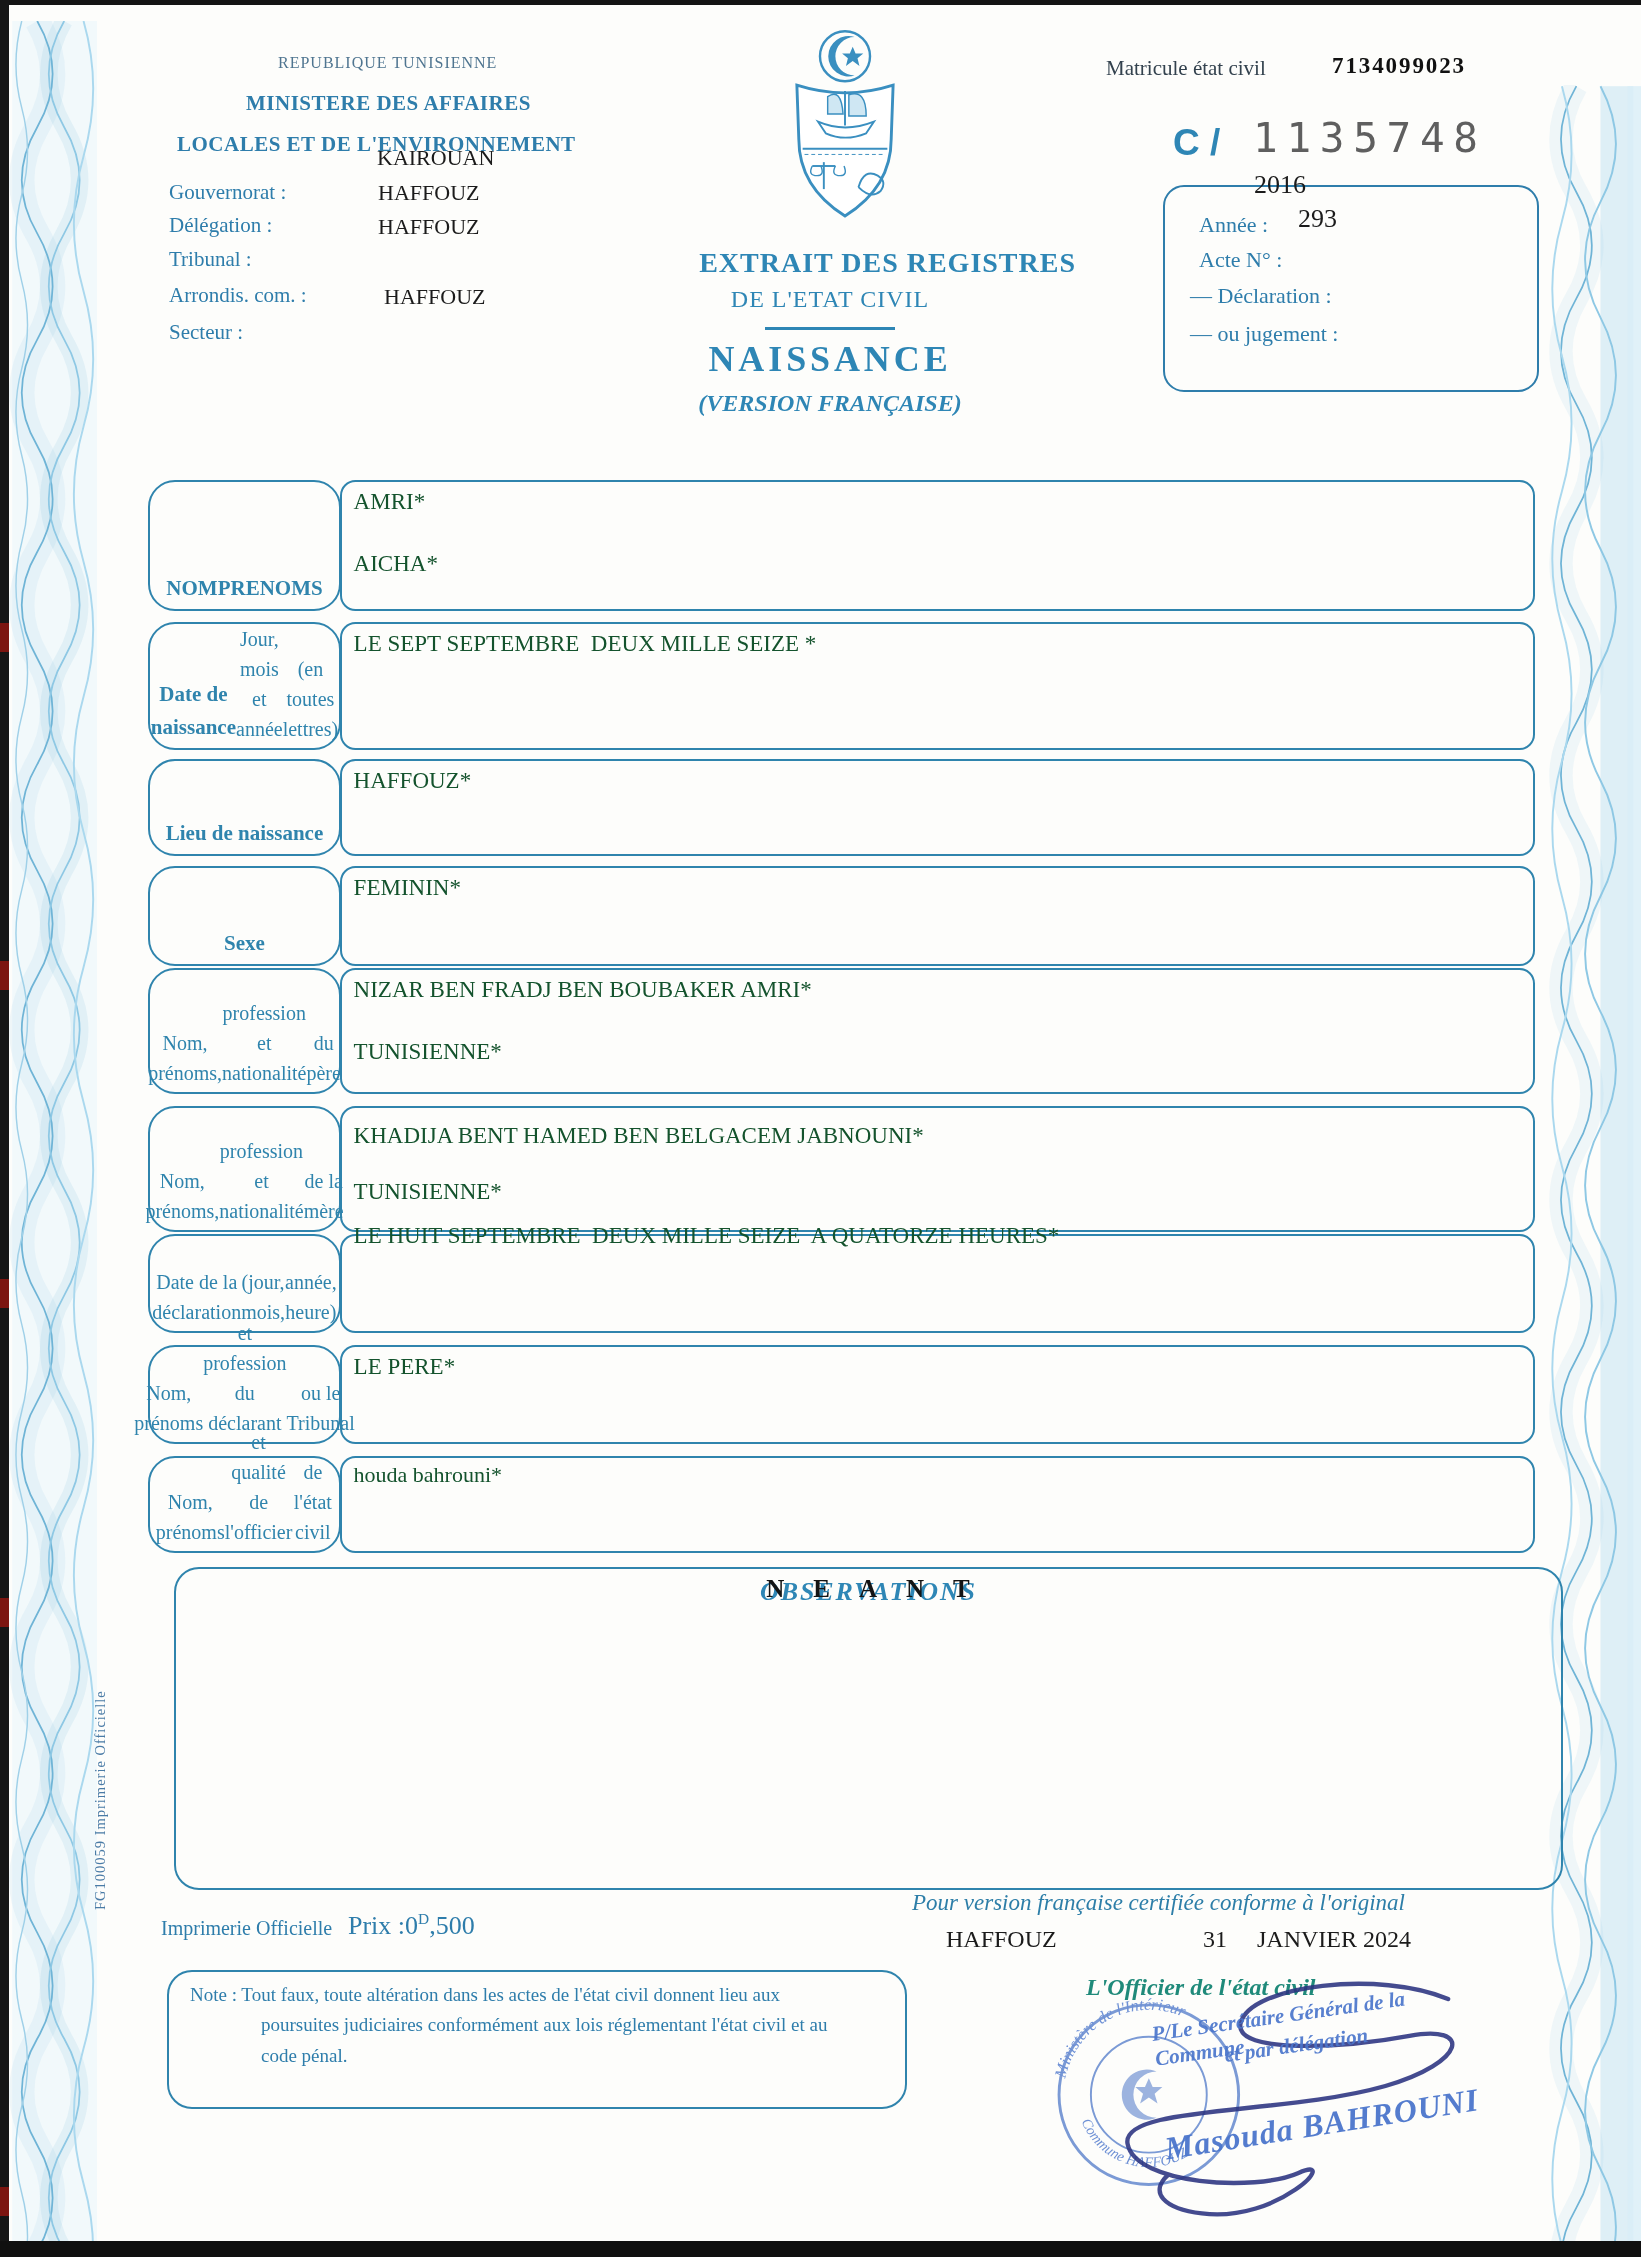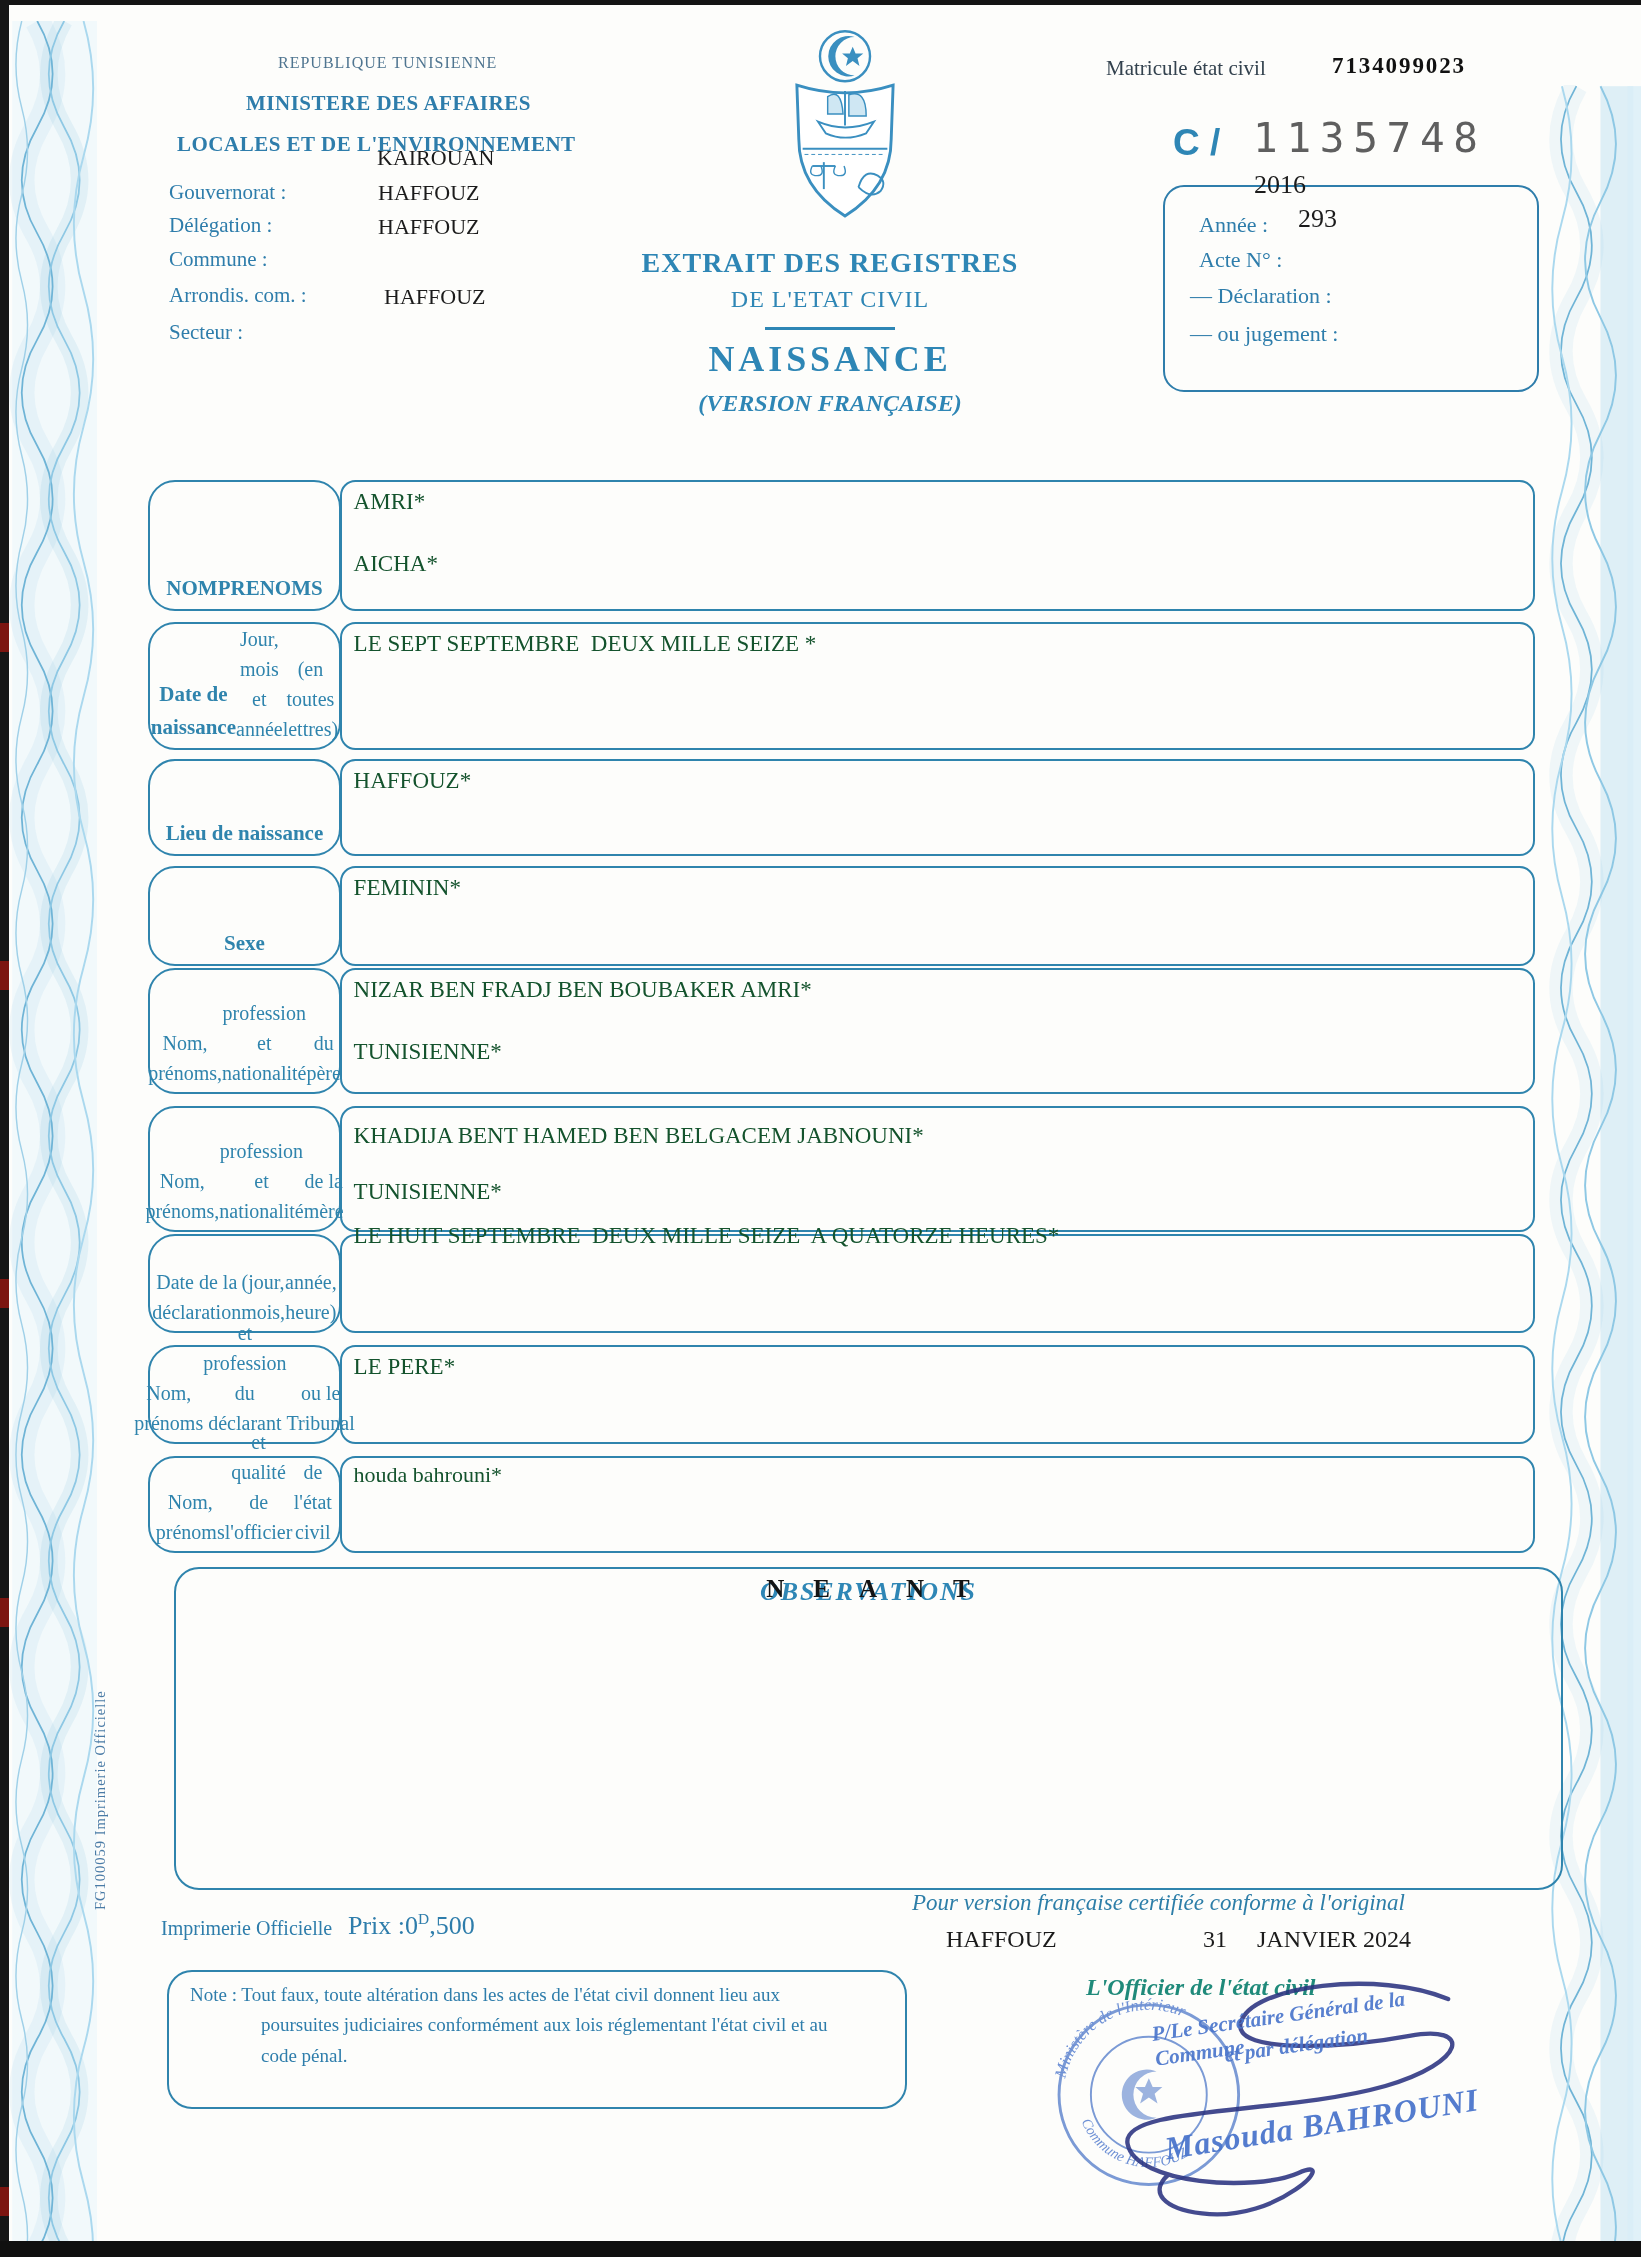--- a/index.html
+++ b/index.html
@@ -23,21 +23,21 @@
   .serial-number{left:1253px;top:114px;font-size:41px;color:#5f5f5f;font-family:"DejaVu Sans Mono",monospace;letter-spacing:8.7px;}
   
   .acte-box{left:1163px;top:185px;width:372px;height:203px;border:2.9px solid #2e7dab;border-radius:21px;}
   .acte-year{left:89px;top:-17.4px;font-size:26px;color:#1b1b1b;}
   .acte-annee-label{left:34px;top:25px;font-size:22px;color:#2e7dab;}
   .acte-annee-value{left:133px;top:17.4px;font-size:26px;color:#1b1b1b;}
   .acte-num-label{left:34px;top:60px;font-size:22px;color:#2e7dab;}
   .acte-decl-label{left:25px;top:96px;font-size:22px;color:#2e7dab;}
   .acte-jug-label{left:25px;top:134px;font-size:22px;color:#2e7dab;}
   
-  .title-line1{left:584px;top:247px;width:492px;text-align:center;font-size:28px;font-weight:bold;color:#2e86b5;letter-spacing:1px;}
+  .title-line1{left:584px;top:247px;width:492px;text-align:right;font-size:28px;font-weight:bold;color:#2e86b5;letter-spacing:1px;}
   .title-line2{left:584px;top:286px;width:492px;text-align:center;font-size:24px;color:#2e86b5;letter-spacing:1px;}
   .title-underline{left:765px;top:327px;width:130px;height:2.9px;background:#2e86b5;}
   .title-name{left:584px;top:338px;width:492px;text-align:center;font-size:36px;font-weight:bold;color:#2e86b5;letter-spacing:3.9px;}
   .title-version{left:584px;top:390px;width:492px;text-align:center;font-size:24px;font-style:italic;font-weight:bold;color:#2e86b5;}
   
   .form-row{left:0;width:1641px;}
   .label-box{position:absolute;left:148px;width:193px;height:100%;border:2.4px solid #2f84ad;border-radius:27px;
              display:flex;flex-direction:row;justify-content:center;align-items:flex-end;text-align:center;
              color:#2f84ad;box-sizing:border-box;padding:3.9px 5.8px;}
   .value-box{position:absolute;left:340px;width:1195px;height:100%;border:2.4px solid #2f84ad;border-radius:15.4px;box-sizing:border-box;}
@@ -99,21 +99,21 @@
   <div class="abs red-mark" style="top:961px;"></div>
   <div class="abs red-mark" style="top:1279px;"></div>
   <div class="abs red-mark" style="top:1598px;"></div>
   <div class="abs red-mark" style="top:2187px;"></div>
 
   <div class="abs republic">REPUBLIQUE TUNISIENNE</div>
   <div class="abs ministry1">MINISTERE DES AFFAIRES</div>
   <div class="abs ministry2">LOCALES ET DE L'ENVIRONNEMENT</div>
   <div class="abs admin-label" style="top:180px;">Gouvernorat :</div>
   <div class="abs admin-label" style="top:213px;">Délégation :</div>
-  <div class="abs admin-label" style="top:247px;">Commune :</div>
+  <div class="abs admin-label" style="top:247px;">Tribunal :</div>
   <div class="abs admin-label" style="top:283px;">Arrondis. com. :</div>
   <div class="abs admin-label" style="top:320px;">Secteur :</div>
   <div class="abs admin-value" style="left:377px;top:145px;">KAIROUAN</div>
   <div class="abs admin-value" style="left:378px;top:180px;">HAFFOUZ</div>
   <div class="abs admin-value" style="left:378px;top:214px;">HAFFOUZ</div>
   <div class="abs admin-value" style="left:384px;top:284px;">HAFFOUZ</div>
 
   <svg class="abs" style="left:768px;top:25px;" width="154" height="205" viewBox="0 0 160 212">
     <circle cx="80" cy="32" r="26" fill="none" stroke="#3a8fc0" stroke-width="2.5"></circle>
     <path d="M90,12 A21,21 0 1 0 90,52 A16.5,16.5 0 1 1 90,12 Z" fill="#3a8fc0"></path>

